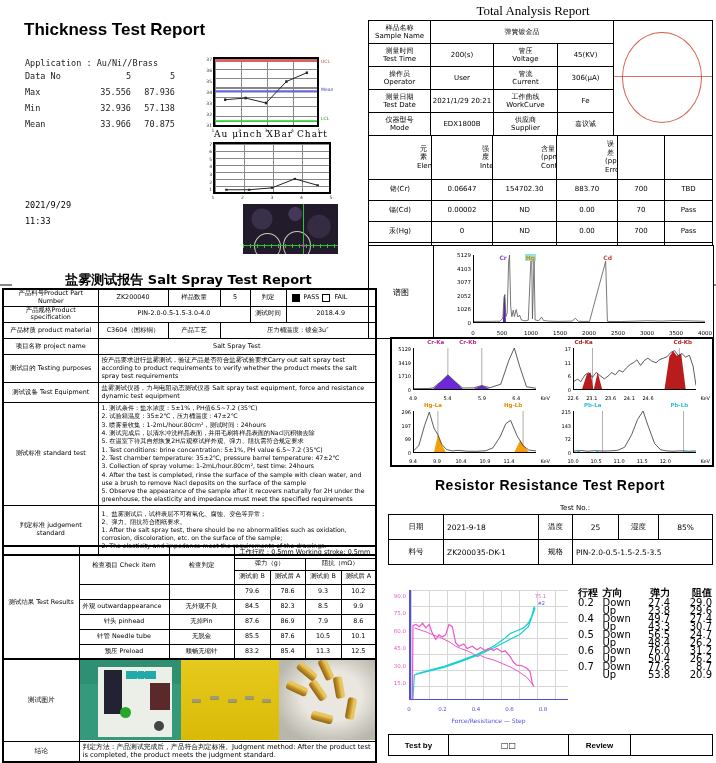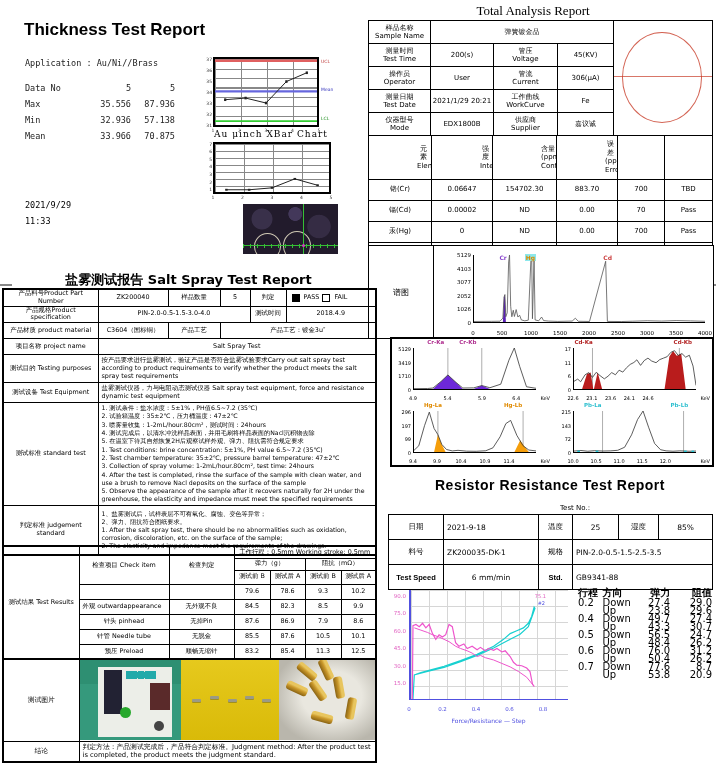--- a/index.html
+++ b/index.html
@@ -12,21 +12,21 @@
   table{border-collapse:collapse;table-layout:fixed;}
   td{border:1px solid #000;text-align:center;vertical-align:middle;padding:0 1px;overflow:hidden;}
   .txt{text-align:left;padding:1px 3px;}
 
   
   .dash{height:2px;background:#888;}
 
   
   .t-title{left:24px;top:20px;font:bold 17px "Liberation Sans",sans-serif;}
   .t-app{left:25px;top:58px;font:8.5px "DejaVu Sans Mono",monospace;color:#222;}
-  .t-stats{left:25px;top:80px;font:8.5px "DejaVu Sans Mono",monospace;color:#222;}
+  .t-stats{left:25px;top:68px;font:8.5px "DejaVu Sans Mono",monospace;color:#222;}
   .t-stats .srow{display:flex;height:16px;align-items:center;}
   .t-stats .sl{width:62px;text-align:left;}
   .t-stats .sv{width:44px;text-align:right;}
   .t-date{left:25px;top:200px;font:8.5px "DejaVu Sans Mono",monospace;text-align:center;}
   .t-time{left:25px;top:216px;font:8.5px "DejaVu Sans Mono",monospace;}
 
   .xbar-wrap{left:203px;top:57px;width:136px;height:70px;}
   .rchart-wrap{left:203px;top:142px;width:136px;height:52px;}
   .cwrap .plot{position:absolute;border:2px solid #000;background-color:#fff;}
   .xbar-wrap .plot{left:10px;right:20px;top:0;bottom:0;
@@ -580,21 +580,21 @@
     <tr style="height:16px">
       <td>产品规格Product specification</td>
       <td colspan="3">PIN-2.0-0.5-1.5-3.0-4.0</td>
       <td>测试时间</td>
       <td>2018.4.9</td>
     </tr>
     <tr style="height:16px">
       <td>产品材质 product material</td>
       <td>C3604（国标铜）</td>
       <td>产品工艺</td>
-      <td colspan="3">产品工艺：镀金3u″</td>
+      <td colspan="3">压力桶温度：镀金3u″</td>
     </tr>
     <tr style="height:16px">
       <td>项目名称 project name</td>
       <td colspan="5">Salt Spray Test</td>
     </tr>
     <tr style="height:28px">
       <td>测试目的 Testing purposes</td>
       <td colspan="5" class="txt">按产品要求进行盐雾测试，验证产品是否符合盐雾试验要求Carry out salt spray test according to product requirements to verify whether the product meets the salt spray test requirements</td>
     </tr>
     <tr style="height:20px">
@@ -758,26 +758,20 @@
       <td>25</td>
       <td>湿度</td>
       <td>85%</td>
     </tr>
     <tr>
       <td>料号</td>
       <td class="txt">ZK200035-DK-1</td>
       <td>规格</td>
       <td colspan="3" class="txt">PIN-2.0-0.5-1.5-2.5-3.5</td>
     </tr>
-    <tr>
-      <td class="b">Test Speed</td>
-      <td>6    mm/min</td>
-      <td class="b">Std.</td>
-      <td colspan="3" class="txt">GB9341-88</td>
-    </tr>
   </tbody>
     </table>
 
   <div class="abs r-chart">
     <div class="r-yticks">
         <span class="tick">90.0</span>
         <span class="tick">75.0</span>
         <span class="tick">60.0</span>
         <span class="tick">45.0</span>
         <span class="tick">30.0</span>
@@ -864,14 +858,30 @@
         <span class="c3">8.7</span>
       </div>
     <div class="drow">
         <span class="c0"></span>
         <span class="c1">Up</span>
         <span class="c2">53.8</span>
         <span class="c3">20.9</span>
       </div>
   </div>
 
+  <table class="abs r-footer">
+    <colgroup>
+        <col style="width:60px">
+        <col style="width:120px">
+        <col style="width:62px">
+        <col style="width:82px">
+      </colgroup>
+    <tbody>
+        <tr>
+      <td class="b">Test by</td>
+      <td>□□</td>
+      <td class="b">Review</td>
+      <td></td>
+    </tr>
+  </tbody>
+    </table>
 
 </div>
 
 </body></html>

